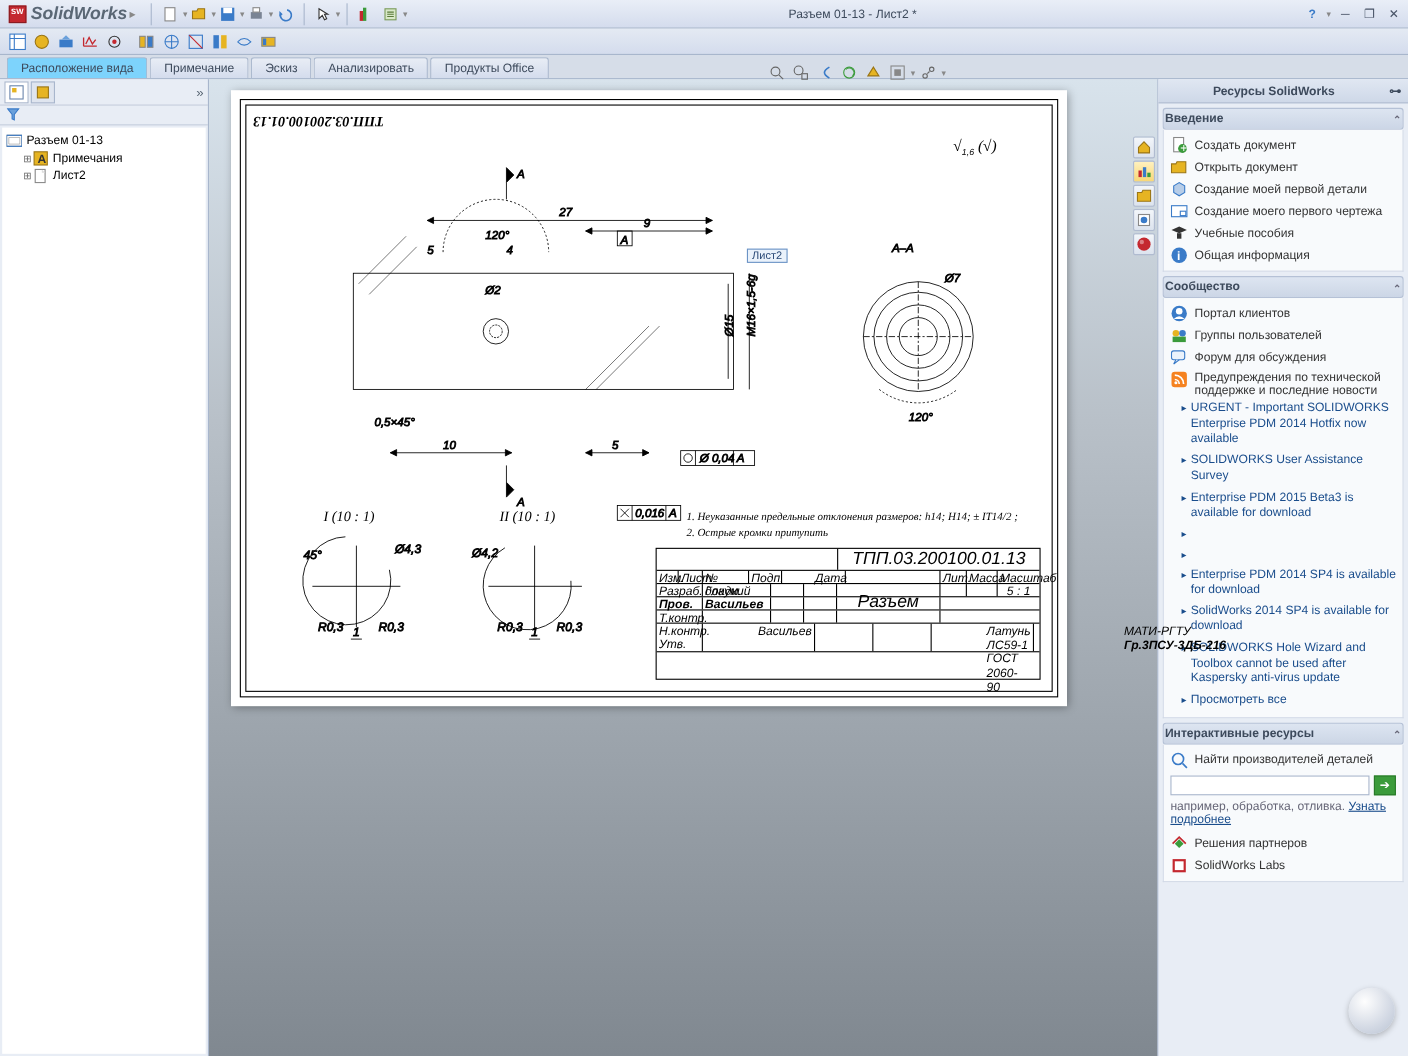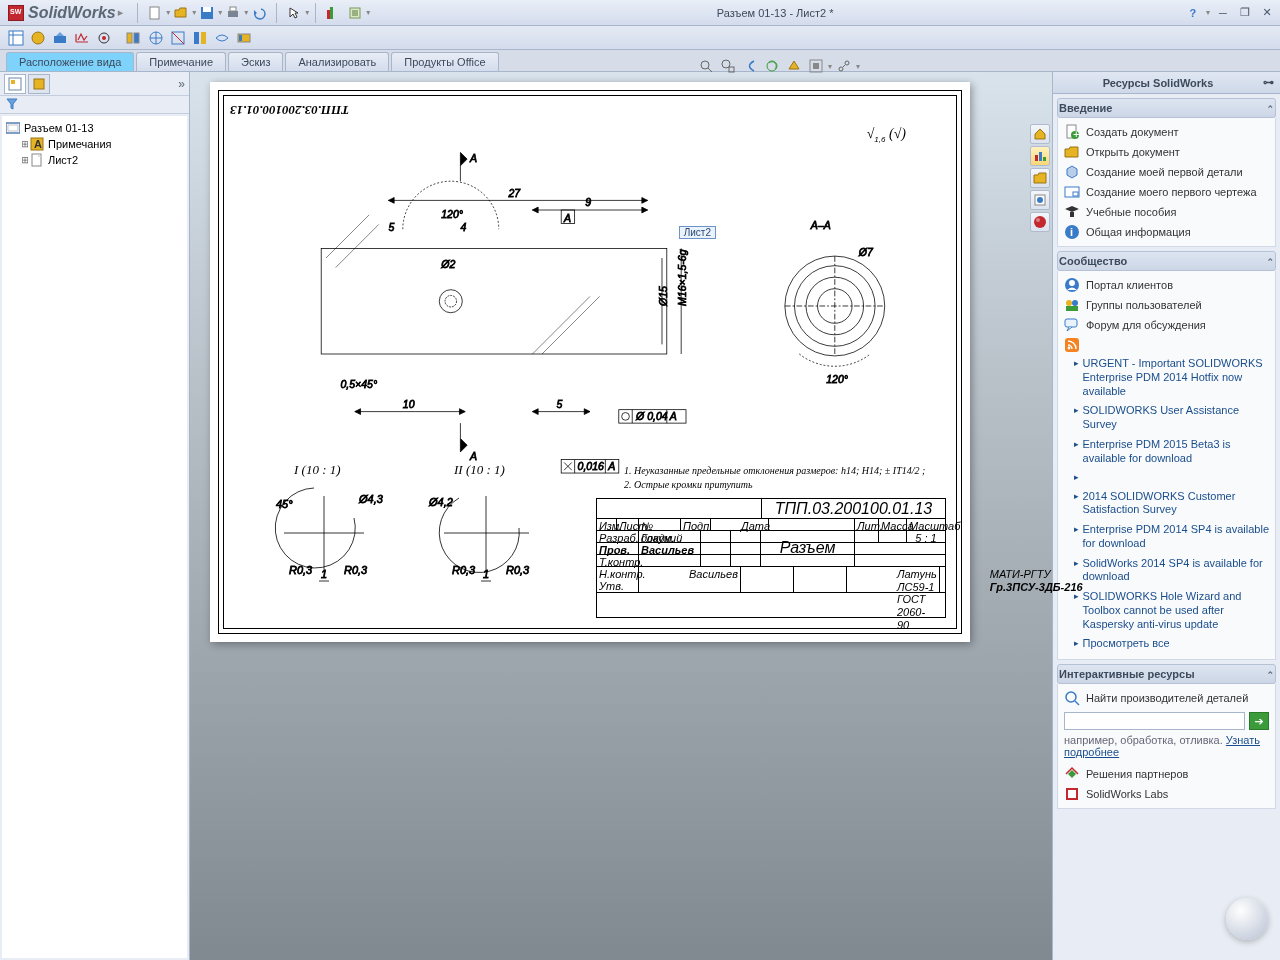--- a/index.html
+++ b/index.html
@@ -512,21 +512,21 @@
                 <div class="cell" style="width:30px;"></div>
               <div class="cell" style="flex:1;"></div>
               <div class="cell" style="width:90px;border-right:none;"></div>
             </div>
             <div class="row" style="height:26px;gap:48px;">
               <div class="cell" style="width:42px;"><span>Н.контр.</span><br><span>Утв.</span></div>
               <div class="cell" style="width:62px;">Васильев</div>
               <div class="cell" style="width:30px;"></div>
                 <div class="cell" style="width:30px;"></div>
               <div class="cell" style="flex:1;font-size:11px;line-height:1.15;"><span>Латунь ЛС59-1</span><br><span>ГОСТ 2060-90</span></div>
-              <div class="cell" style="width:90px;border-right:none;font-size:10px;line-height:1.15;"><span>МАТИ-РГТУ</span><br><b>Гр.3ПСУ-3ДБ-216</b></div>
+              <div class="cell" style="width:90px;border-right:none;font-size:10px;line-height:1.15;margin-left:32px;"><span>МАТИ-РГТУ</span><br><b>Гр.3ПСУ-3ДБ-216</b></div>
             </div>
           </div>
 
         </div>
       </div>
     </div>
 
     <div style="position:absolute;right:2px;top:52px;">
       <div class="taskicon">
           <svg width="14" height="14">
@@ -641,40 +641,40 @@
               <path d="M5 10 L3 14 L8 10" fill="#eaf2fb" stroke="#3a7bc8"></path>
             </svg></span>
           <span>Форум для обсуждения</span>
         </div>
       <div class="linkrow" style="align-items:flex-start;">
           <span class="li-icon"><svg width="16" height="16">
               <rect x="1" y="1" width="14" height="14" rx="3" fill="#f58220"></rect>
               <path d="M4 4 A8 8 0 0 1 12 12 M4 8 A4 4 0 0 1 8 12" fill="none" stroke="#fff" stroke-width="1.5"></path>
               <circle cx="5" cy="11" r="1.4" fill="#fff"></circle>
             </svg></span>
+          <span>Предупреждения по технической поддержке и последние новости</span>
         </div>
       <div id="news-list">
           <div class="newsitem">
             <span class="arr">▸</span>
             <span>URGENT - Important SOLIDWORKS Enterprise PDM 2014 Hotfix now available</span>
           </div>
           <div class="newsitem">
             <span class="arr">▸</span>
             <span>SOLIDWORKS User Assistance Survey</span>
           </div>
           <div class="newsitem">
             <span class="arr">▸</span>
             <span>Enterprise PDM 2015 Beta3 is available for download</span>
           </div>
           <div class="newsitem">
             <span class="arr">▸</span>
           </div>
           <div class="newsitem">
             <span class="arr">▸</span>
-            <span>2014 SOLIDWORKS Customer Satisfaction Survey</span>
           </div>
           <div class="newsitem">
             <span class="arr">▸</span>
             <span>Enterprise PDM 2014 SP4 is available for download</span>
           </div>
           <div class="newsitem">
             <span class="arr">▸</span>
             <span>SolidWorks 2014 SP4 is available for download</span>
           </div>
           <div class="newsitem">

